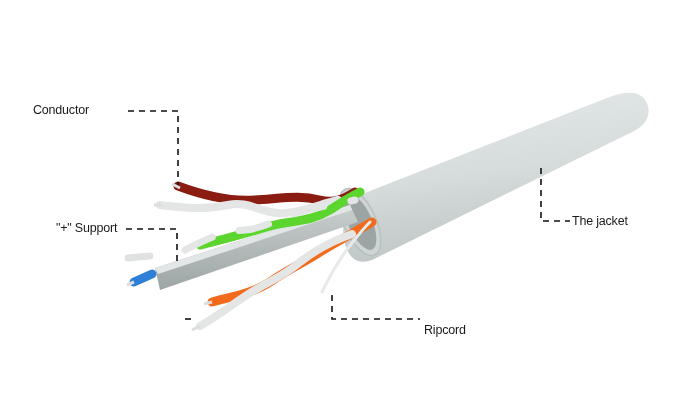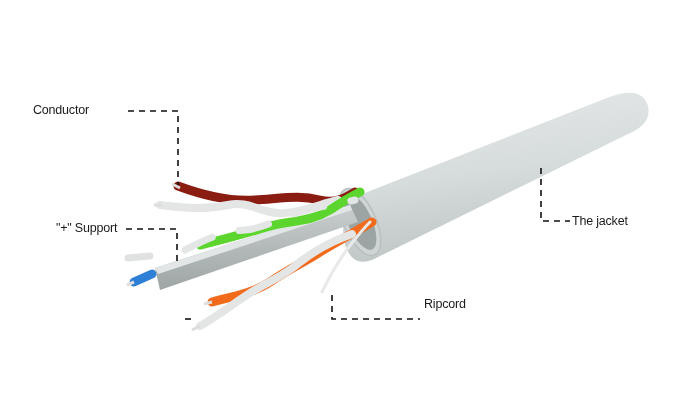--- a/index.html
+++ b/index.html
@@ -68,15 +68,15 @@
       <polyline points="128,111 178,111 178,185"></polyline>
       <polyline points="126,229 177,229 177,262"></polyline>
       <polyline points="185,319 196,319"></polyline>
       <polyline points="332,295 332,319 420,319"></polyline>
       <polyline points="541,168 541,221 570,221"></polyline>
     </g>
   </svg>
 
   <div class="label" style="left:33px; top:103px;">Conductor</div>
   <div class="label" style="left:56px; top:221px;">"+" Support</div>
-  <div class="label" style="left:424px; top:297px;">Ripcord</div>
+  <div class="label" style="left:424px; top:323px;">Ripcord</div>
   <div class="label" style="left:572px; top:214px;">The jacket</div>
 </div>
 
 </body></html>

